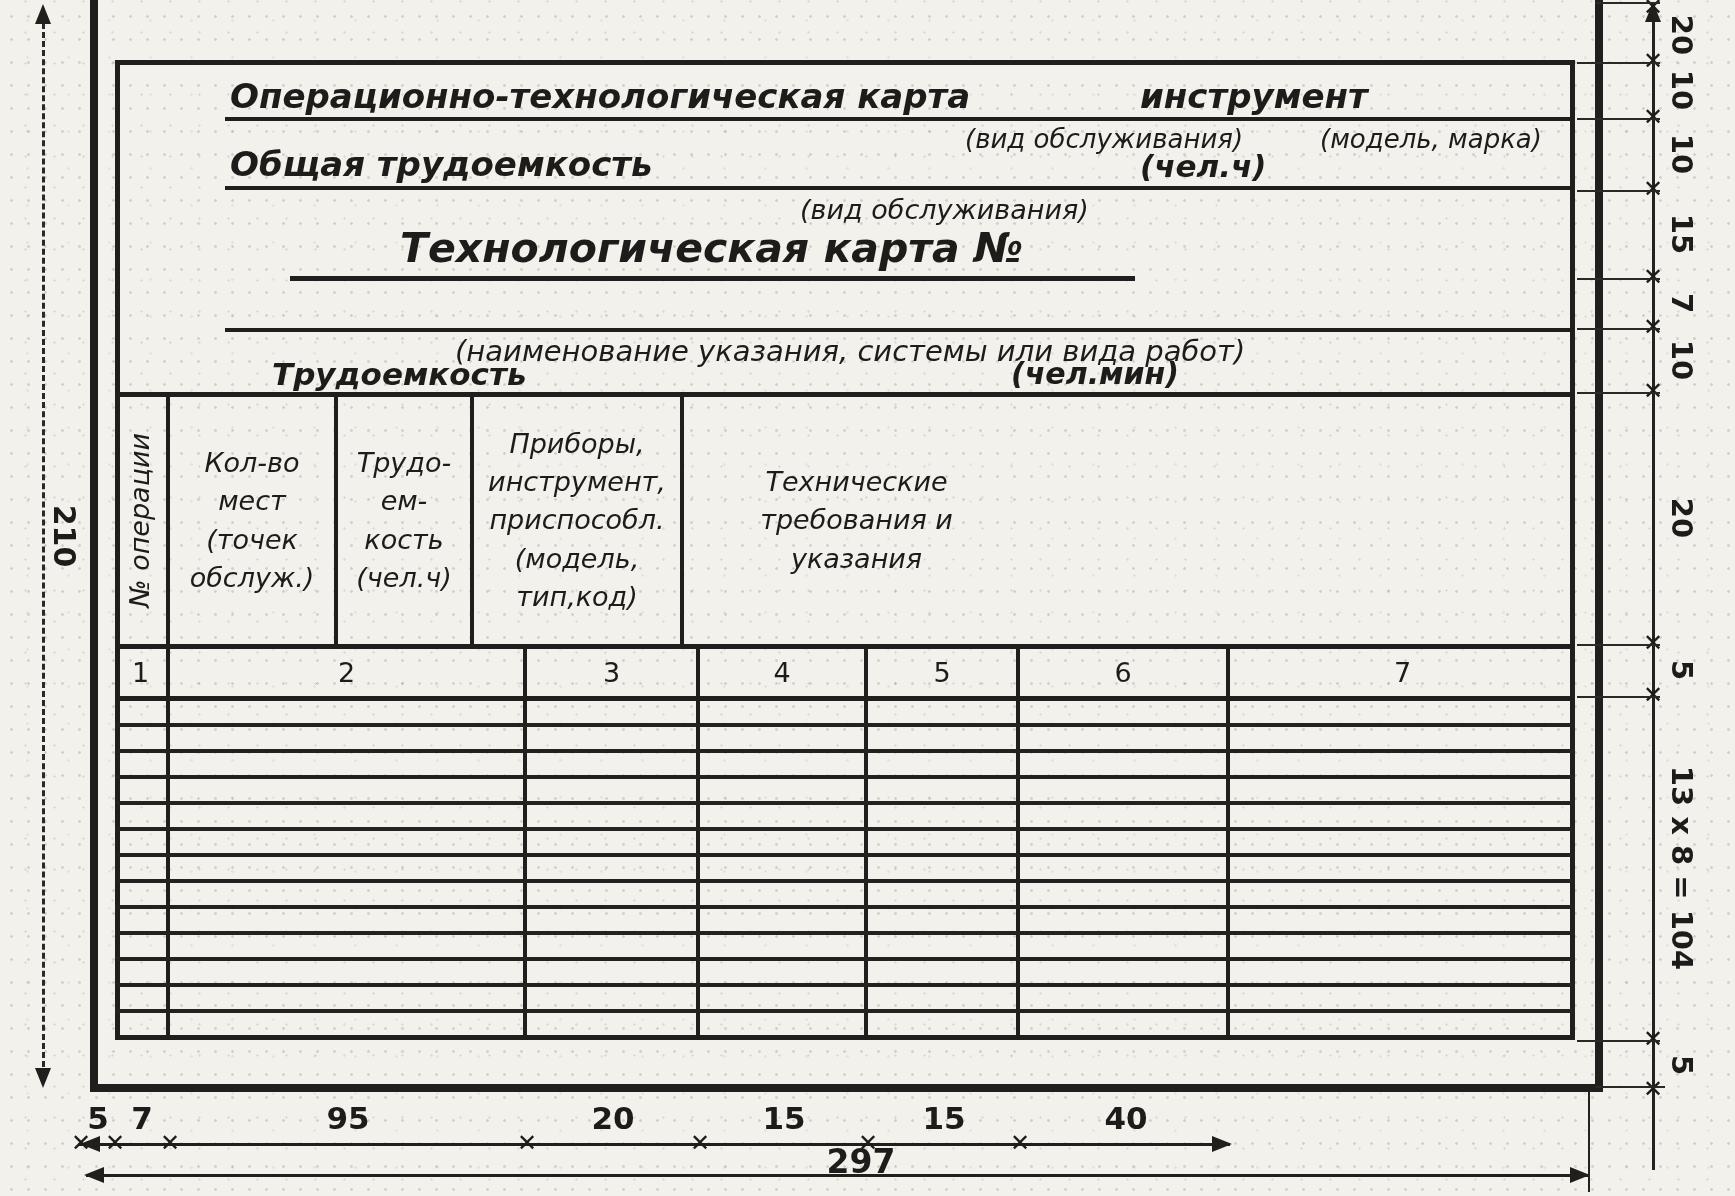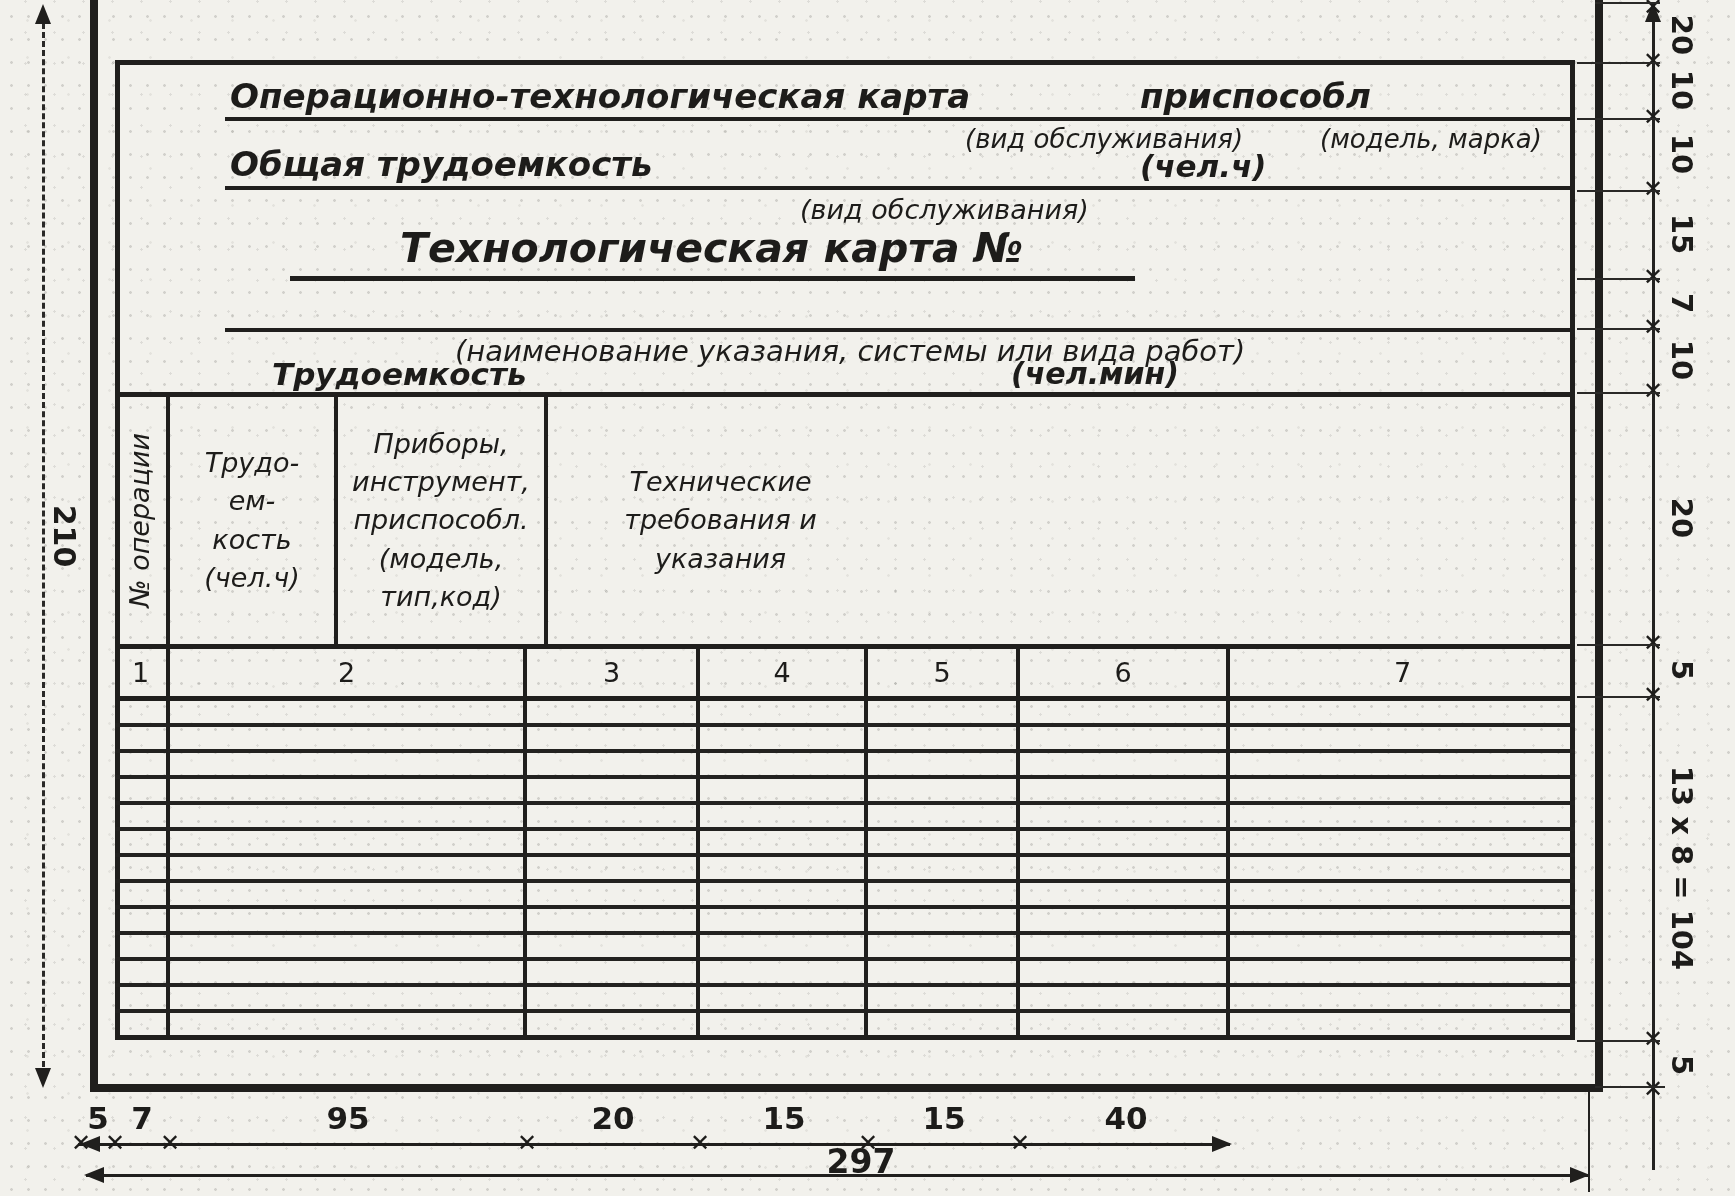--- a/index.html
+++ b/index.html
@@ -54,21 +54,21 @@
 </head>
 <body>
 
 <div class="page">
 
   <div class="outer-frame"></div>
   <div class="inner-frame"></div>
 
 
   <div class="t bi" style="left:230px;top:76px;font-size:34px;">Операционно-технологическая карта</div>
-  <div class="t bi" style="left:1140px;top:76px;font-size:34px;">приспособл</div>
+  <div class="t bi" style="left:1140px;top:76px;font-size:34px;">инструмент</div>
   <div class="rule" style="left:225px;top:117px;width:1348px;"></div>
 
   <div class="t it" style="left:965px;top:124px;font-size:26px;">(вид обслуживания)</div>
   <div class="t it" style="left:1320px;top:124px;font-size:26px;">(модель, марка)</div>
 
   <div class="t bi" style="left:230px;top:144px;font-size:34px;">Общая трудоемкость</div>
   <div class="t bi" style="left:1140px;top:148px;font-size:31px;">(чел.ч)</div>
   <div class="rule" style="left:225px;top:186px;width:1348px;"></div>
 
   <div class="t it" style="left:800px;top:194px;font-size:27px;">(вид обслуживания)</div>
@@ -78,21 +78,25 @@
 
   <div class="rule" style="left:225px;top:328px;width:1348px;"></div>
   <div class="t it" style="left:455px;top:334px;font-size:29px;">(наименование указания, системы или вида работ)</div>
 
   <div class="t bi" style="left:272px;top:356px;font-size:31px;">Трудоемкость</div>
   <div class="t bi" style="left:975px;top:356px;font-size:30px;margin-left:36px;">(чел.мин)</div>
 
   <div class="ttable" id="ttable">
     <div class="hrow" id="thead">
         <div class="hcell" style="width: 55px;"><div class="rot">№ операции</div></div>
-        <div class="hcell" style="width: 168px;">Трудо-
+        <div class="hcell" style="width: 168px;">Кол-во
+мест
+(точек
+обслуж.)</div>
+        <div class="hcell" style="width: 136px;">Трудо-
 ем-
 кость
 (чел.ч)</div>
         <div class="hcell" style="width: 210px;">Приборы,
 инструмент,
 приспособл.
 (модель,
 тип,код)</div>
         <div class="hcell lastc" style="width: 345px;">Технические
 требования  и

